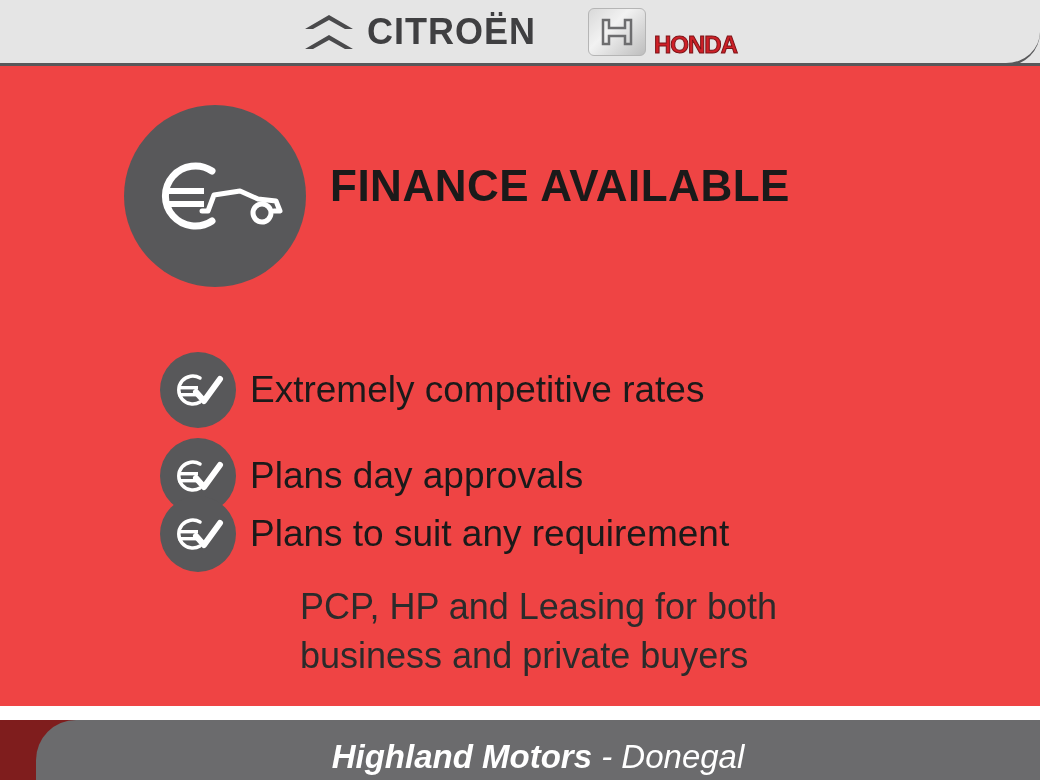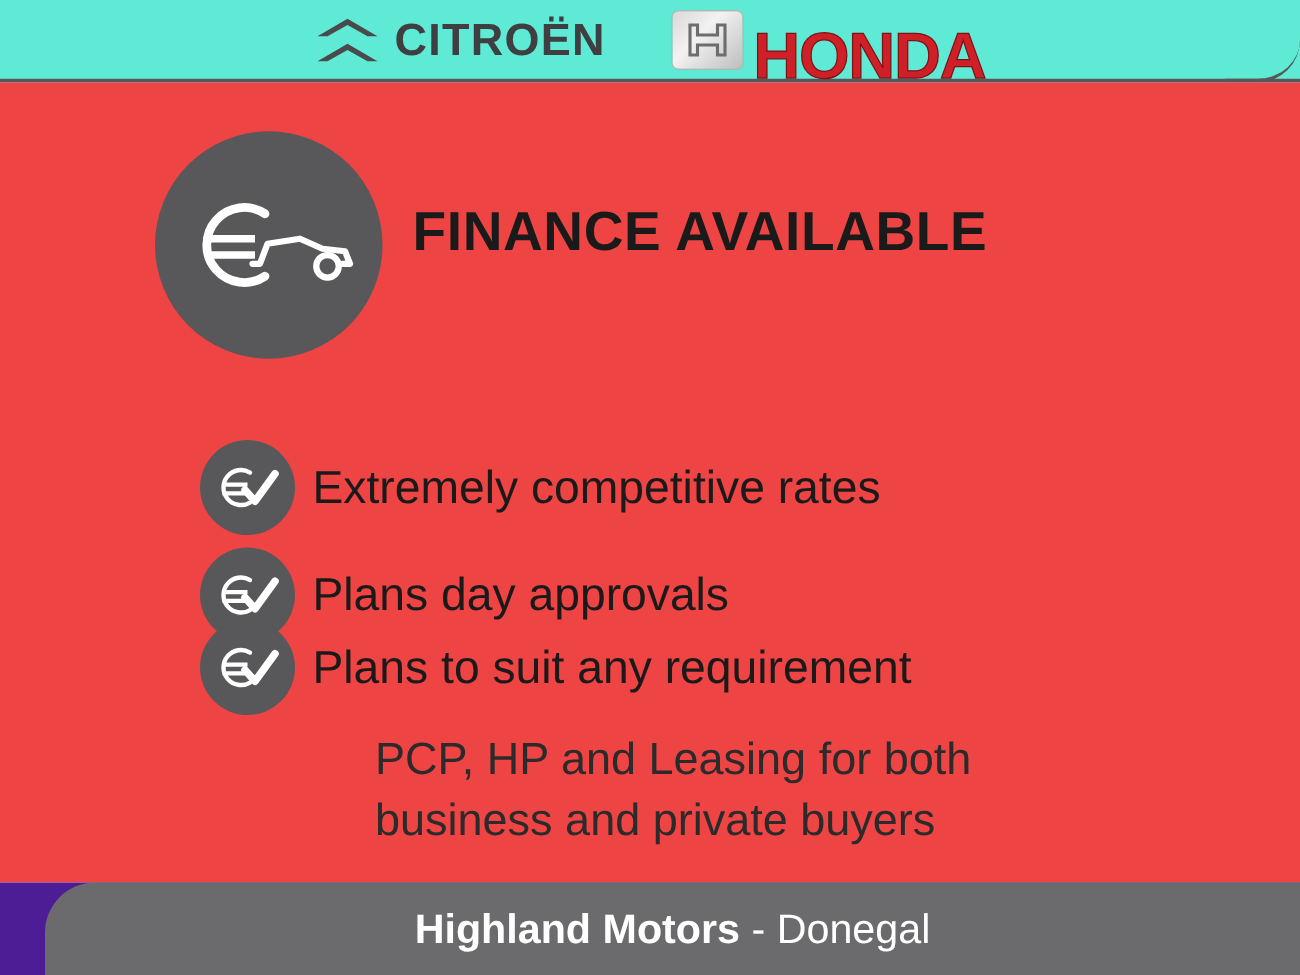--- a/index.html
+++ b/index.html
@@ -18,21 +18,21 @@
     overflow: hidden;
   }
 
   
   .top-bar {
     position: absolute;
     left: 0;
     top: 0;
     width: 1040px;
     height: 66px;
-    background: #5eead4;
+    background: #e5e5e5;
     border-bottom: 3px solid #58585a;
     box-sizing: border-box;
   }
   .top-bar-inner {
     position: absolute;
     left: 0;
     top: 0;
     width: 1040px;
     height: 63px;
     display: flex;
@@ -99,21 +99,21 @@
     background: linear-gradient(135deg, #d9d9d9 0%, #f2f2f2 40%, #bdbdbd 100%);
     border-radius: 6px;
     border: 1px solid #b5b5b5;
     display: flex;
     align-items: center;
     justify-content: center;
   }
   .honda-word {
     font-family: "Liberation Sans", sans-serif;
     font-weight: bold;
-    font-size: 52px;
+    font-size: 24px;
     letter-spacing: -1px;
     color: #cf2027;
     margin-top: 27px;
     -webkit-text-stroke: 1px #7a1216;
   }
 
   
   .main-panel {
     position: absolute;
     left: 0;
@@ -180,22 +180,23 @@
     line-height: 1.35;
     color: #2b2b2b;
   }
 
   
   .footer {
     position: absolute;
     left: 0;
     bottom: 0;
     width: 1040px;
-    height: 74px;
-    background: #4c1d95;
+    height: 60px;
+    background: #7f1d1d;
+    font-style: italic;
   }
   .footer-band {
     position: absolute;
     left: 36px;
     top: 0;
     width: 1004px;
     height: 74px;
     background: #6b6b6d;
     border-top-left-radius: 40px;
     display: flex;

